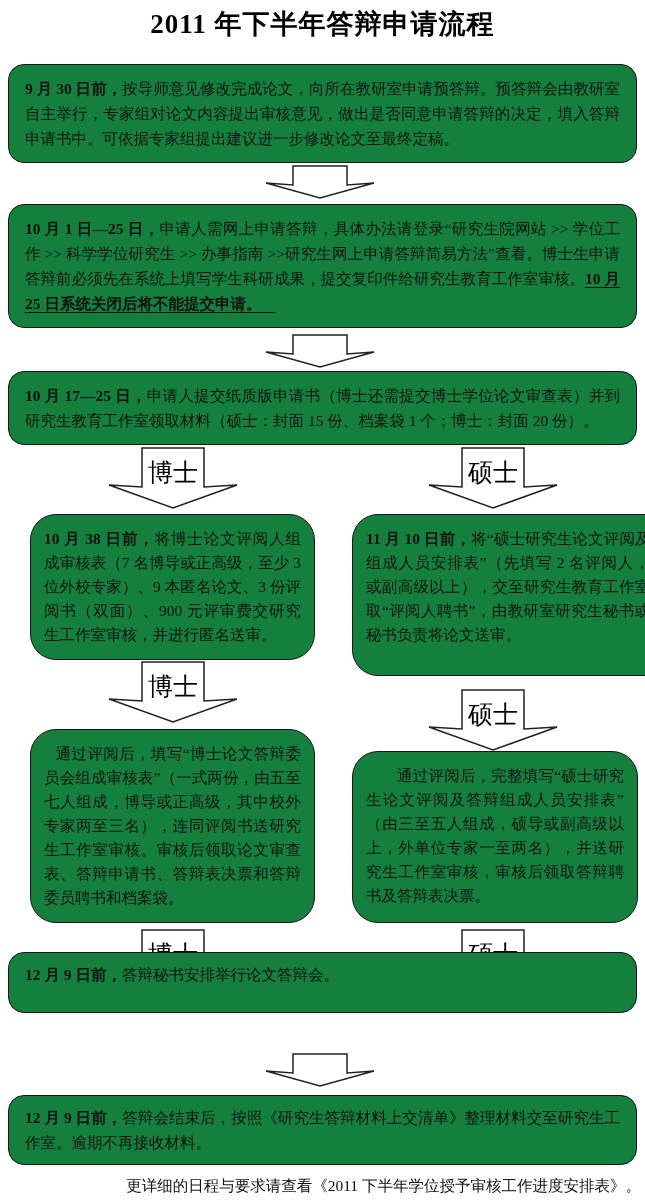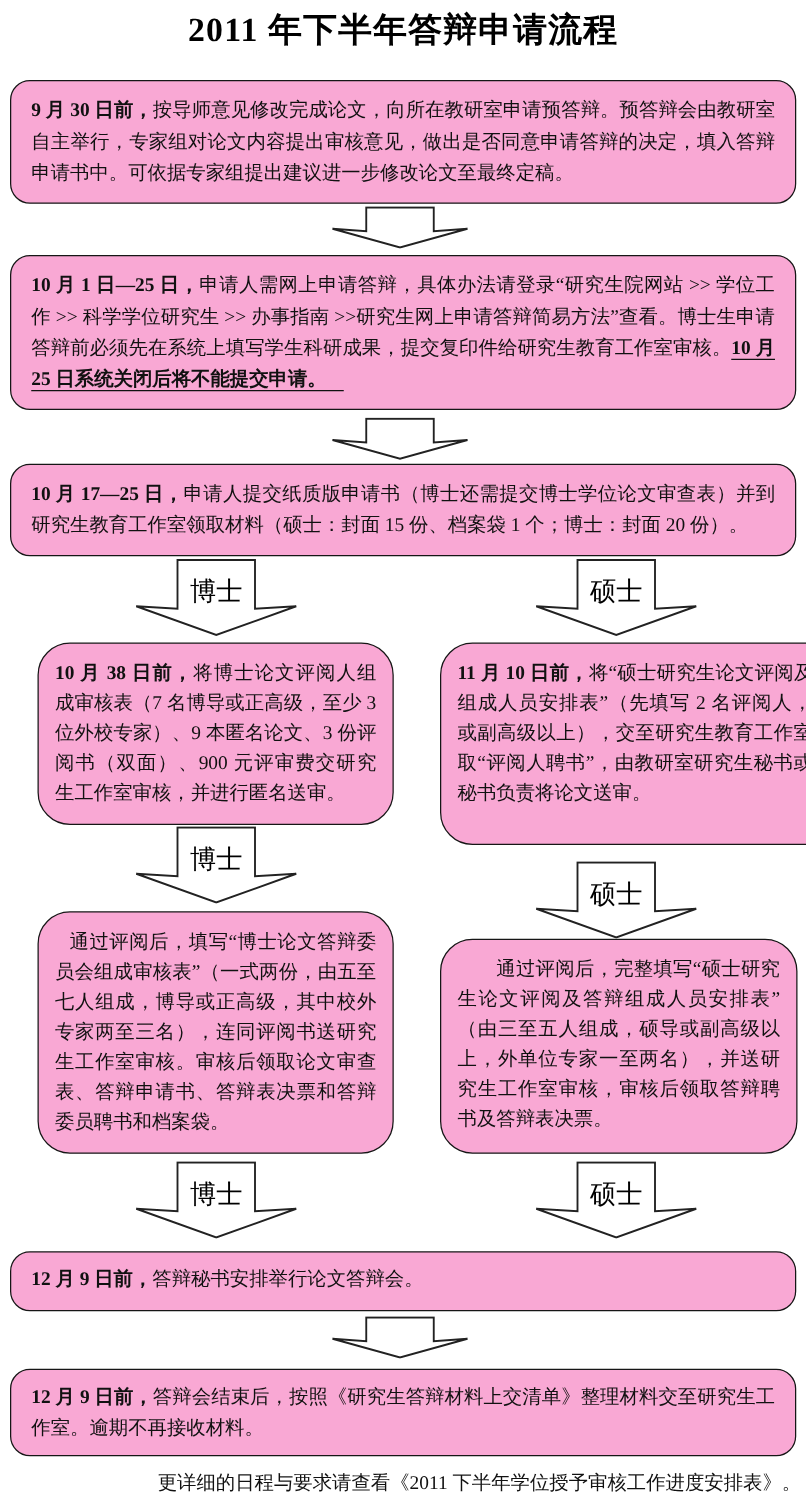--- a/index.html
+++ b/index.html
@@ -14,21 +14,21 @@
   .title{
     position:absolute;top:6px;left:0;width:645px;
     text-align:center;
     font-family:Liberation Serif, serif;
     font-size:27px;font-weight:bold;letter-spacing:1px;
     margin:0;color:#000;
   }
   .box{
     position:absolute;
     box-sizing:border-box;
-    background:#f9a8d4;
+    background:#15803d;
     border:1.5px solid #161616;
   }
   .box.full{
     left:8px;width:629px;
     border-radius:16px;
     padding:11px 16px;
   }
   .box.col{
     width:285px;
     border-radius:26px;
@@ -48,21 +48,21 @@
     padding-right:14px;
   }
   .indent-sm{text-indent:0.75em;}
   .indent-lg{text-indent:2em;}
   .arrow{position:absolute;}
   .arrow svg{display:block;}
   .arrow polygon{fill:#ffffff;stroke:#222222;stroke-width:1.5;}
   .arrow-label{
     position:absolute;top:13px;left:0;width:130px;
     text-align:center;
-    font-size:21px;line-height:26px;color:#000;
+    font-size:25px;line-height:26px;color:#000;
   }
   .footer{
     position:absolute;top:1176px;left:0;width:641px;
     text-align:right;
     font-size:15.5px;color:#111;
   }
 </style>
 </head>
 <body>
 
@@ -142,21 +142,21 @@
     </svg>
     <span class="arrow-label">博士</span>
   </div>
   <div class="arrow" style="left:428px;top:929px;">
     <svg width="130" height="62" viewBox="0 0 130 62">
       <polygon points="34,1 96,1 96,40 129,38 65,61 1,38 34,40"></polygon>
     </svg>
     <span class="arrow-label">硕士</span>
   </div>
 
-  <div class="box full" style="top:1001px;min-height:47px;padding-top:9px;padding-bottom:12px;">
+  <div class="box full" style="top:952px;min-height:47px;padding-top:9px;padding-bottom:25px;">
     <p><b class="date">12 月 9 日前，</b><span>答辩秘书安排举行论文答辩会。</span></p>
   </div>
 
   <div class="arrow" style="left:265px;top:1053px;">
     <svg width="110" height="34" viewBox="0 0 110 34">
       <polygon points="28,1 82,1 82,20 109,18 55,33 1,18 28,20"></polygon>
     </svg>
   </div>
 
   <div class="box full" style="top:1095px;min-height:70px;padding-top:9px;padding-bottom:9px;">

